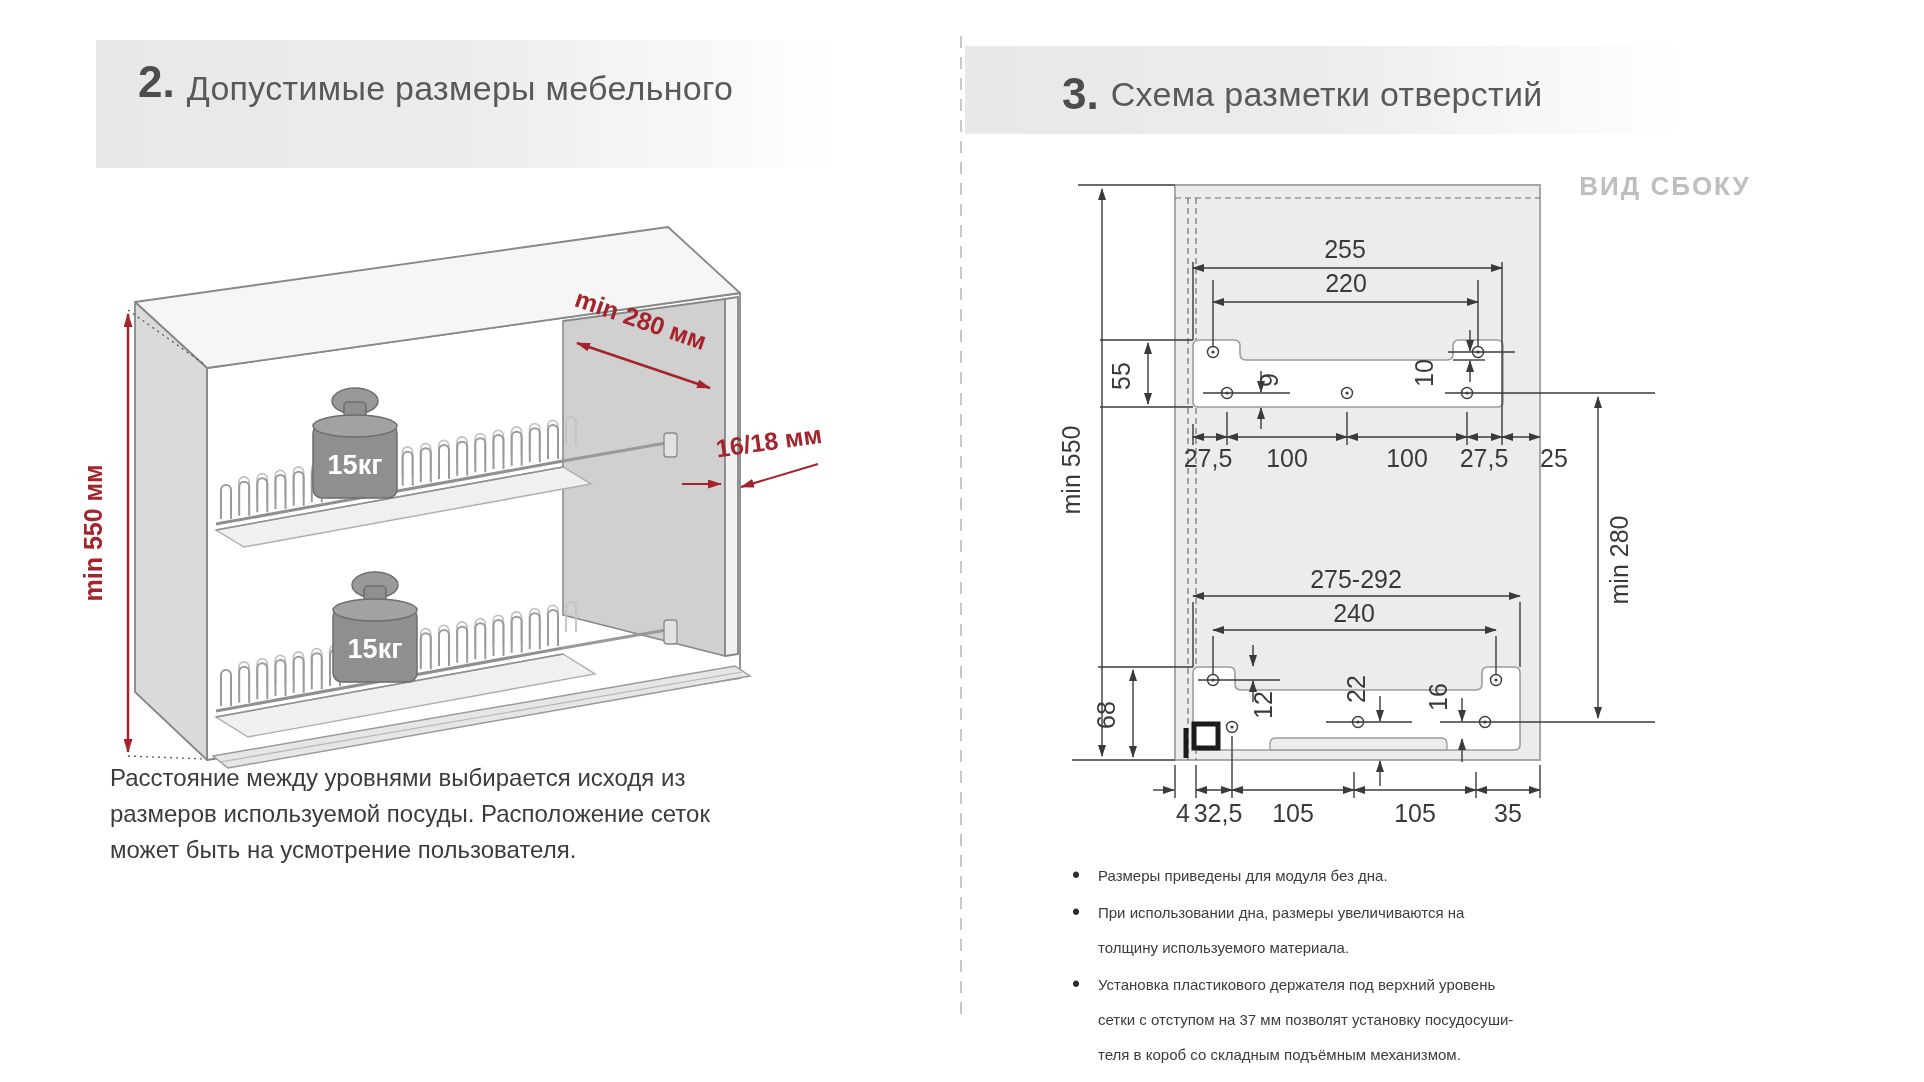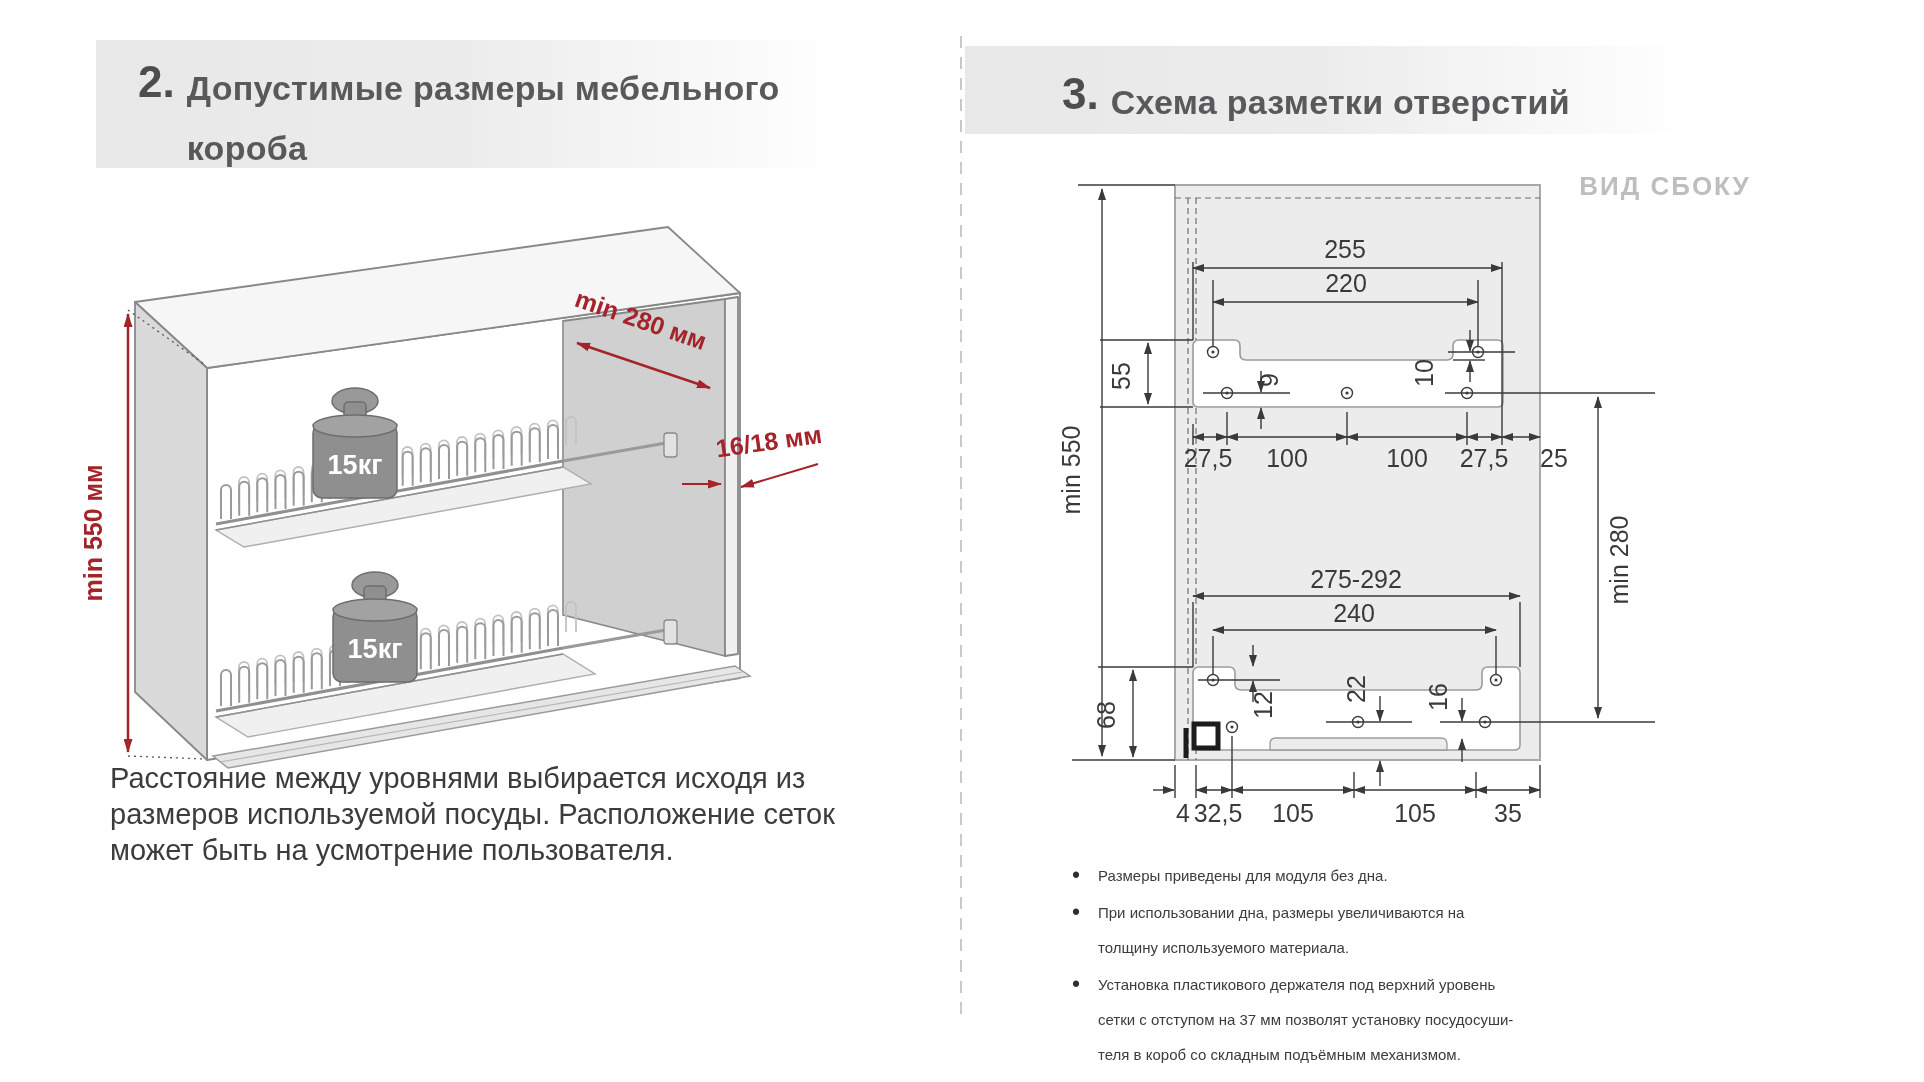--- a/index.html
+++ b/index.html
@@ -5,43 +5,43 @@
   html,body{margin:0;padding:0}
   body{width:1924px;height:1082px;background:#fff;font-family:"Liberation Sans",sans-serif;position:relative;overflow:hidden;color:#3d3d3f}
   .band{position:absolute;background:linear-gradient(90deg,#e8e8e9 0%,#ececed 45%,rgba(240,240,241,0) 92%)}
   .band-left{left:96px;top:40px;width:812px;height:128px}
   .band-right{left:965px;top:46px;width:788px;height:88px}
   .divider{position:absolute;left:960px;top:36px;width:2px;height:980px;
     background:repeating-linear-gradient(180deg,#c9c9c9 0 12px,transparent 12px 21px)}
   .h-left{position:absolute;left:138px;top:58px;display:flex}
   .h-right{position:absolute;left:1062px;top:70px;display:flex}
   .h-num{font-size:44px;font-weight:bold;color:#4c4d4f;line-height:48px}
-  .h-title{font-size:34px;font-weight:bold;color:#58595b;line-height:60px;margin-left:12px;letter-spacing:.3px}
+  .h-title{font-size:34px;font-weight:normal;color:#58595b;line-height:60px;margin-left:12px;letter-spacing:.3px}
   .h-title .l2{display:block}
-  .h-right .h-title{line-height:48px;margin-top:8px}
-  .caption{position:absolute;left:110px;top:760px;font-size:29px;line-height:36px;white-space:pre-line;color:#3c3c3e}
+  .h-right .h-title{line-height:48px;margin-top:0}
+  .caption{position:absolute;left:110px;top:760px;font-size:24px;line-height:36px;white-space:pre-line;color:#3c3c3e}
   .notes{position:absolute;left:1072px;top:858px;width:830px}
   .note{display:flex;margin-bottom:2px}
   .note .dot{width:26px;font-size:23px;line-height:35px;color:#2e2e30}
   .note .txt{flex:1;font-size:15px;line-height:35px;white-space:pre-line;color:#3c3c3e}
   svg text{font-family:"Liberation Sans",sans-serif}
   .dim{font-size:25px;fill:#3a3a3a}
   .dimred{font-size:25px;fill:#a5232a;font-weight:bold}
   .view-label{font-size:26px;font-weight:bold;fill:#bebebe;letter-spacing:2px}
   .wt{font-size:27px;font-weight:bold;fill:#ffffff}
 </style>
 </head>
 <body>
 
 <div class="divider"></div>
 
 <div class="band band-left"></div>
 <div class="h-left">
   <span class="h-num">2.</span>
-  <span class="h-title"><span>Допустимые размеры  мебельного</span><span class="l2">короба</span></span>
+  <span class="h-title"><span>Допустимые размеры  мебельного</span></span>
 </div>
 
 <div class="band band-right"></div>
 <div class="h-right">
   <span class="h-num">3.</span>
   <span class="h-title">Схема разметки отверстий</span>
 </div>
 
 <svg style="position:absolute;left:80px;top:188px" width="760" height="600" viewBox="0 0 760 600">
   <defs>

